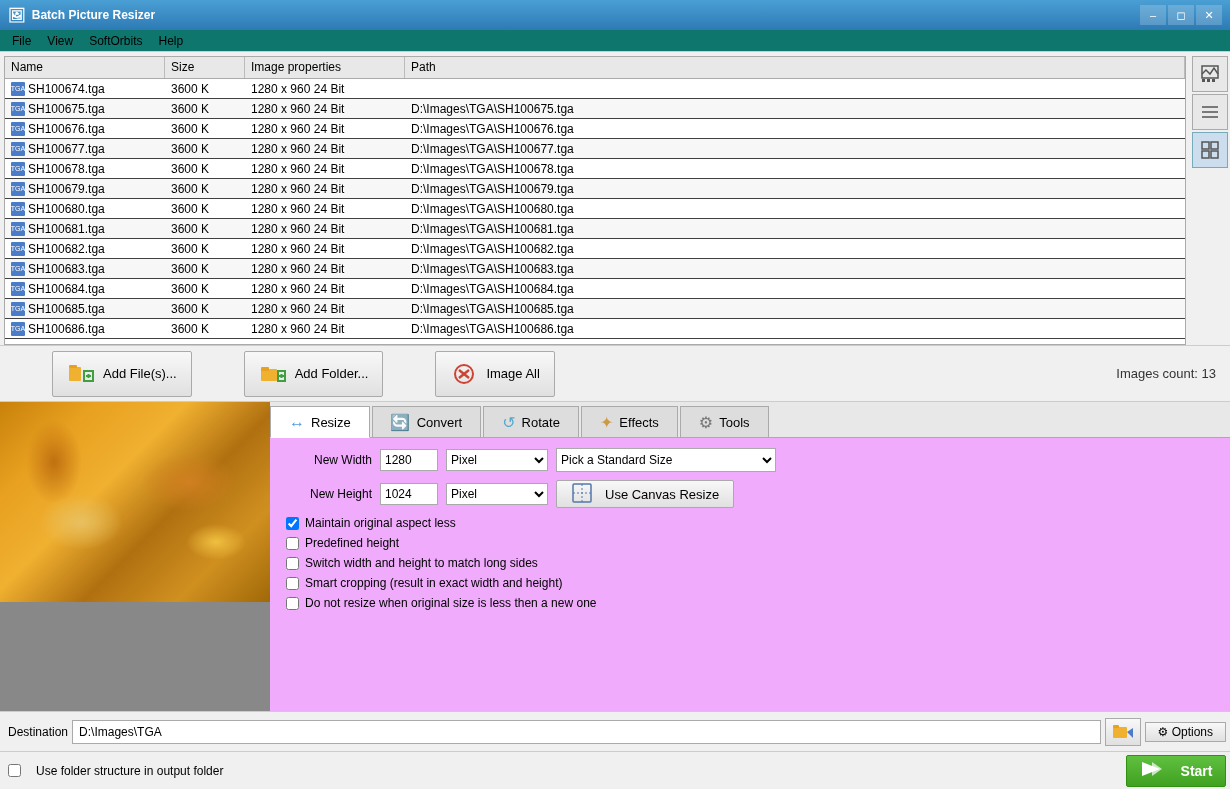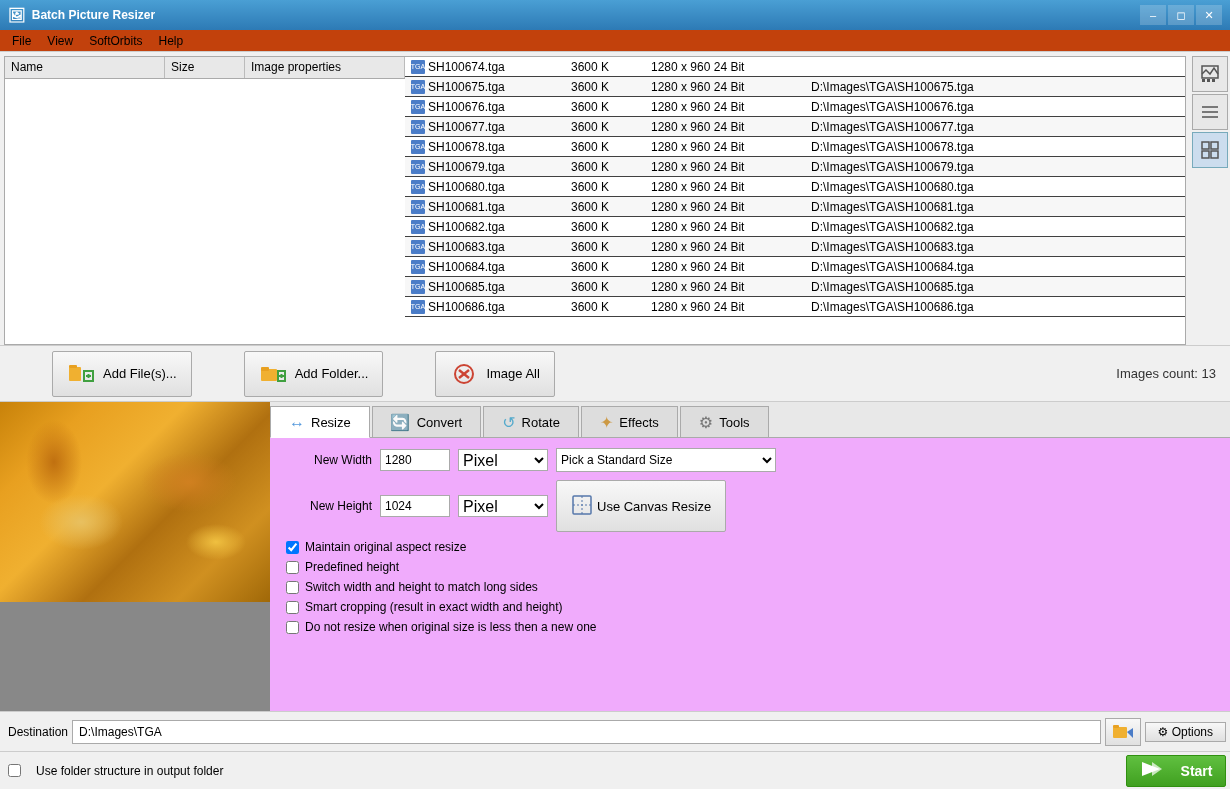--- a/index.html
+++ b/index.html
@@ -32,21 +32,21 @@
       background: rgba(255,255,255,0.2);
       border: none;
       color: white;
       cursor: pointer;
       font-size: 11px;
       display: flex; align-items: center; justify-content: center;
     }
 
     
     #menubar {
-      background: #c2410c;
+      background: #0f766e;
       border-bottom: 1px solid #ccc;
       height: 22px;
       display: flex;
       align-items: center;
       padding: 0 4px;
     }
     .menu-item {
       padding: 2px 8px;
       cursor: pointer;
       font-size: 12px;
@@ -67,20 +67,21 @@
       min-height: 0;
       max-height: 410px;
     }
     #file-list-container {
       flex: 1;
       background: white;
       border: 1px solid #aaa;
       margin: 4px 4px 0 4px;
       overflow: hidden;
       display: flex;
+      flex-direction: column;
     }
     #file-list-header {
       display: grid;
       grid-template-columns: 160px 80px 160px 1fr;
       background: #e8e8e8;
       border-bottom: 1px solid #aaa;
       height: 22px;
     }
     .col-header {
       padding: 3px 6px;
@@ -248,31 +249,31 @@
       align-items: center;
       margin-bottom: 8px;
       gap: 8px;
     }
     .form-label {
       width: 90px;
       font-size: 12px;
       text-align: right;
     }
     .form-input {
-      width: 70px;
+      width: 58px;
       height: 22px;
       border: 1px solid #aaa;
       padding: 2px 4px;
       font-size: 12px;
     }
     .form-select {
-      width: 90px;
+      width: 102px;
       height: 22px;
       border: 1px solid #aaa;
-      font-size: 16px;
+      font-size: 12px;
       background: white;
     }
     .standard-size-select {
       width: 220px;
       height: 24px;
       border: 1px solid #aaa;
       font-size: 12px;
       background: white;
     }
     .checkbox-row {
@@ -284,28 +285,28 @@
     }
     .checkbox-row input[type="checkbox"] {
       margin: 0;
     }
     .checkbox-label {
       font-size: 12px;
     }
 
     
     .canvas-btn {
-      height: 52px;
+      height: 28px;
       padding: 4px 14px;
       background: linear-gradient(to bottom, #f8f8f8, #e0e0e0);
       border: 1px solid #aaa;
       cursor: pointer;
       display: flex;
       align-items: center;
-      gap: 4px;
+      gap: 12px;
       font-size: 13px;
       border-radius: 2px;
     }
 
     
     #destination-bar {
       height: 40px;
       display: flex;
       align-items: center;
       padding: 4px 4px 4px 8px;
@@ -389,20 +390,21 @@
 </div>
 
 <div id="main">
 
   <div id="file-list-area">
     <div id="file-list-container">
       <div id="file-list-header">
         <div class="col-header">Name</div>
         <div class="col-header">Size</div>
         <div class="col-header">Image properties</div>
+        <div class="col-header">Path</div>
       </div>
       <div id="file-list-body">
 
       <div class="file-row">
       <div class="file-cell">
         <span class="file-icon" style="background:#4a7cc7;font-size:7px;">TGA</span>
         SH100674.tga
       </div>
       <div class="file-cell">3600 K</div>
       <div class="file-cell">1280 x 960  24 Bit</div>
@@ -650,21 +652,21 @@
                   <line x1="2" y1="11" x2="20" y2="11" stroke="#5577aa" stroke-width="1" stroke-dasharray="2,2"></line>
                   <line x1="11" y1="2" x2="11" y2="20" stroke="#5577aa" stroke-width="1" stroke-dasharray="2,2"></line>
                 </svg>
             </span>
             <span>Use Canvas Resize</span>
           </button>
         </div>
 
         <div class="checkbox-row">
           <input type="checkbox" id="cb1" checked="" style="">
-          <label for="cb1" class="checkbox-label">Maintain original aspect resize</label>
+          <label for="cb1" class="checkbox-label">Maintain original aspect less</label>
         </div>
         <div class="checkbox-row">
           <input type="checkbox" id="cb2" style="">
           <label for="cb2" class="checkbox-label">Predefined height</label>
         </div>
         <div class="checkbox-row">
           <input type="checkbox" id="cb3" style="">
           <label for="cb3" class="checkbox-label">Switch width and height to match long sides</label>
         </div>
         <div class="checkbox-row">

